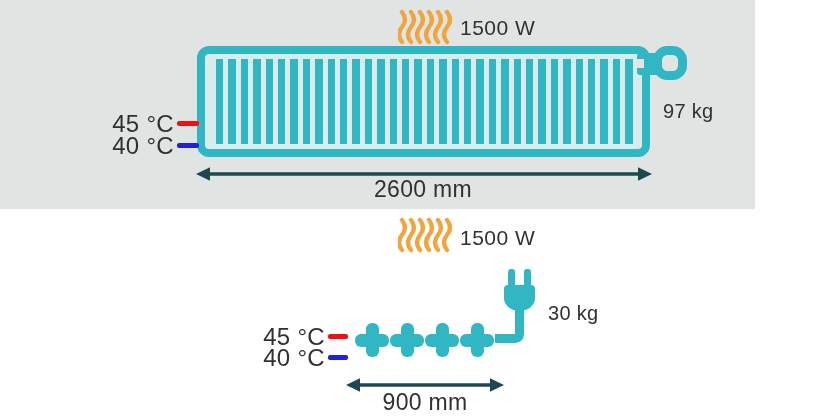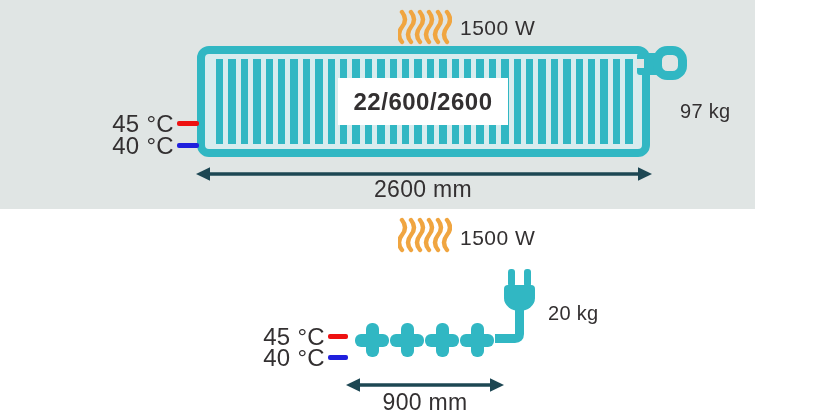--- a/index.html
+++ b/index.html
@@ -66,31 +66,28 @@
       <path transform="translate(22,0)" d="M0,3 c4,5 4,10 0,15 c-4,5 -4,10 0,15"></path>
       <path transform="translate(31,0)" d="M0,3 c4,5 4,10 0,15 c-4,5 -4,10 0,15"></path>
       <path transform="translate(40,0)" d="M0,3 c4,5 4,10 0,15 c-4,5 -4,10 0,15"></path>
       <path transform="translate(49,0)" d="M0,3 c4,5 4,10 0,15 c-4,5 -4,10 0,15"></path>
     </svg>
     <span class="abs power-label" style="left:460px;top:16px;">1500 W</span>
 
     <div class="abs radiator">
       <div class="fins"></div>
     </div>
-    <div class="abs model-box">
-      <span>22/600/2600</span>
-    </div>
 
     <div class="abs valve">
       <span class="neck"></span>
       <span class="notch"></span>
       <span class="ring"></span>
     </div>
 
-    <span class="abs weight-label" style="left:663px;top:100px;margin-left:17px;">97 kg</span>
+    <span class="abs weight-label" style="left:663px;top:100px;">97 kg</span>
 
     <span class="abs temp-label" style="left:110px;top:113px;width:64px;">45 °C</span>
     <span class="abs temp-line red" style="left:177px;top:121px;width:22px;height:5px;"></span>
     <span class="abs temp-label" style="left:110px;top:135px;width:64px;">40 °C</span>
     <span class="abs temp-line blue" style="left:177px;top:143px;width:22px;height:5px;"></span>
 
     <svg class="abs dim-arrow" style="left:195px;top:166px;" width="458" height="16" viewBox="0 0 458 16">
       <line x1="12" y1="8" x2="446" y2="8"></line>
       <polygon points="15,1.2 1,8 15,14.8"></polygon>
       <polygon points="443,1.2 457,8 443,14.8"></polygon>
@@ -128,21 +125,21 @@
       </div>
     <div class="abs cross" style="left:425px;top:114px;">
         <i class="v"></i>
         <i class="h"></i>
       </div>
     <div class="abs cross" style="left:460px;top:114px;">
         <i class="v"></i>
         <i class="h"></i>
       </div>
 
-    <span class="abs weight-label" style="left:548px;top:93px;">20 kg</span>
+    <span class="abs weight-label" style="left:548px;top:93px;">30 kg</span>
 
     <span class="abs temp-label" style="left:261px;top:117px;width:64px;">45 °C</span>
     <span class="abs temp-line red" style="left:328px;top:125px;width:20px;height:5px;z-index:3;"></span>
     <span class="abs temp-label" style="left:261px;top:138px;width:64px;">40 °C</span>
     <span class="abs temp-line blue" style="left:328px;top:146px;width:20px;height:5px;z-index:3;"></span>
 
     <svg class="abs dim-arrow" style="left:345px;top:168px;" width="160" height="16" viewBox="0 0 160 16">
       <line x1="12" y1="8" x2="148" y2="8"></line>
       <polygon points="15,1.2 1,8 15,14.8"></polygon>
       <polygon points="145,1.2 159,8 145,14.8"></polygon>

